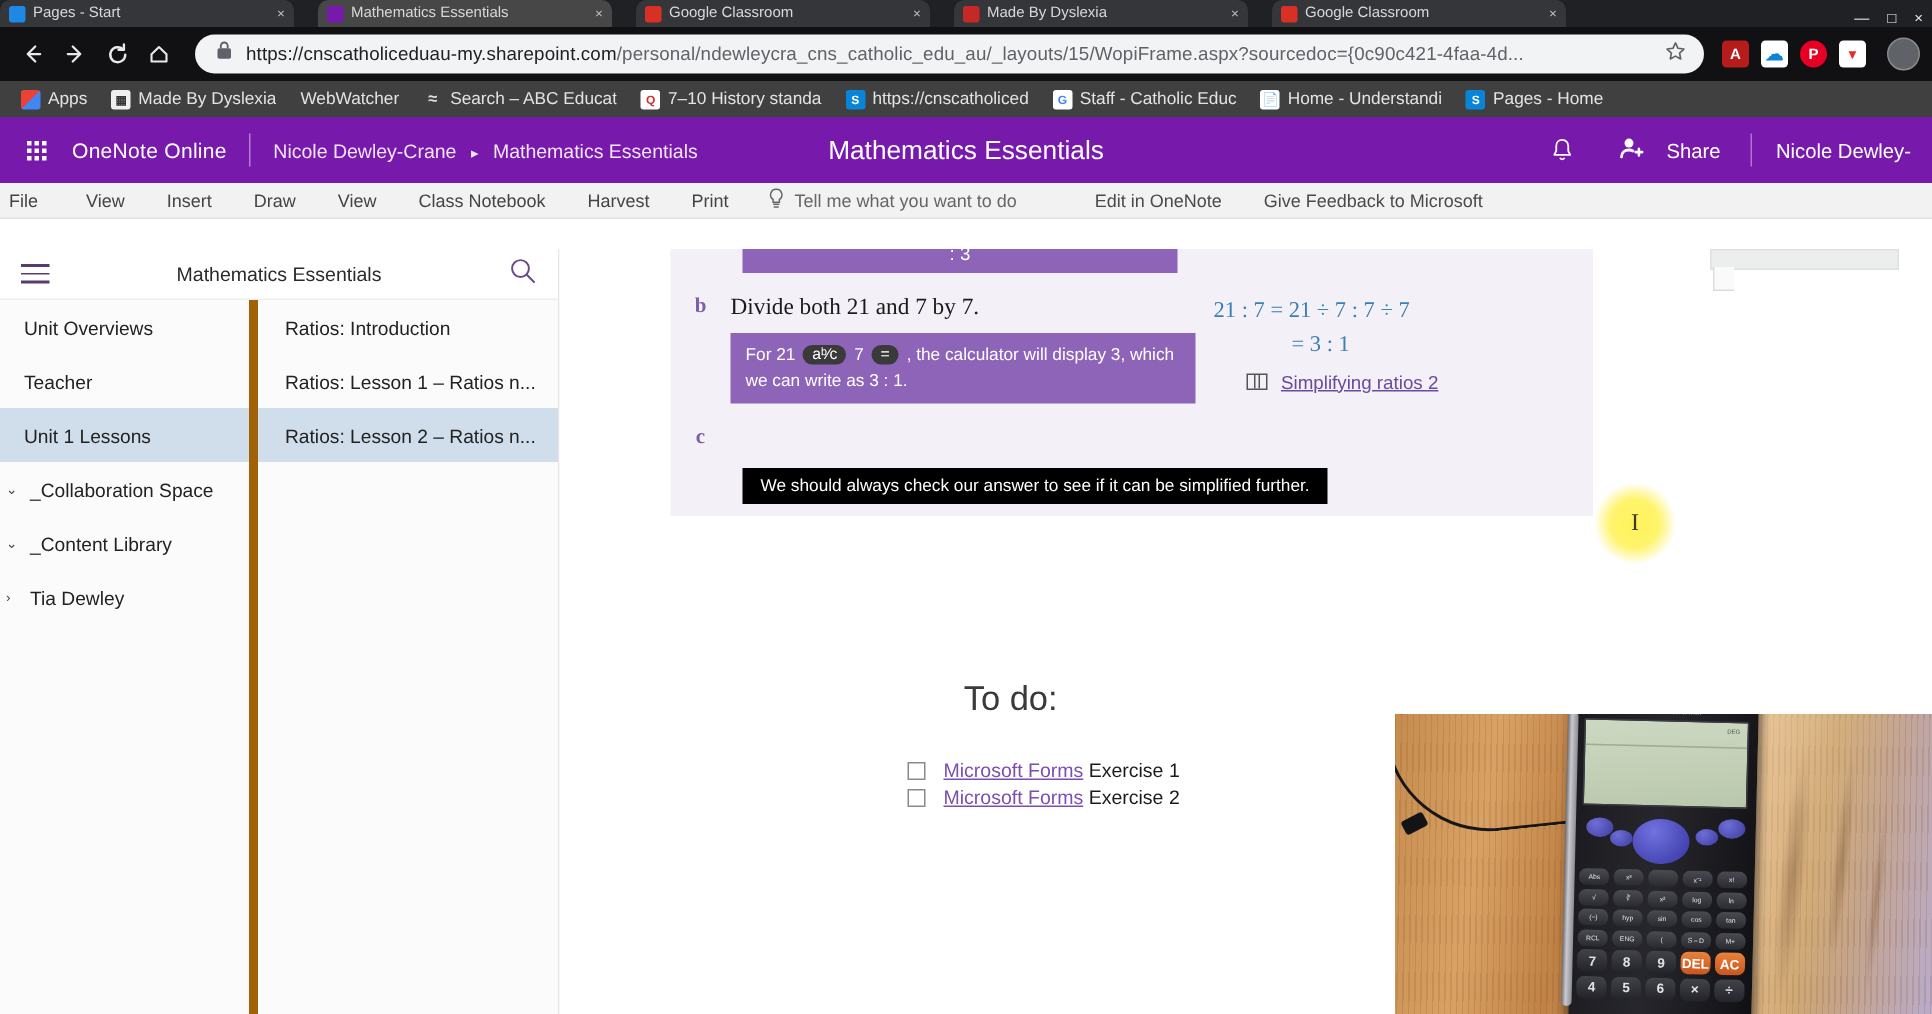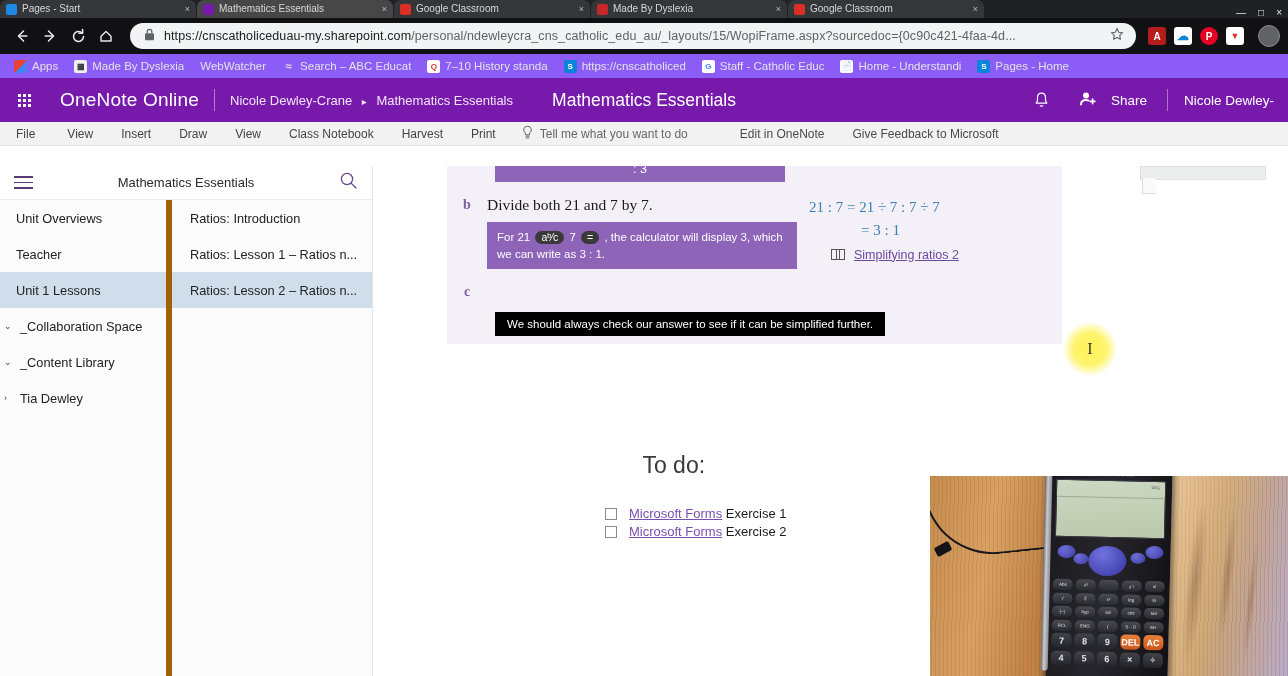--- a/index.html
+++ b/index.html
@@ -18,21 +18,21 @@
     background: #202124;
     display: flex; align-items: flex-end;
     overflow: hidden;
   }
   .tab {
     height: 18px; width: 196px;
     background: #35363a;
     border-radius: 7px 7px 0 0;
     display: flex; align-items: center;
     padding: 0 6px;
-    margin-right: 1px;
+    margin-right: 16px;
     position: relative;
     flex: 0 0 auto;
     overflow: hidden;
   }
   .tab.active { background: #474747; }
   .tab-fav {
     width: 11px; height: 11px; flex: 0 0 auto;
     border-radius: 2px; margin-right: 5px;
   }
   .tab-title {
@@ -84,21 +84,21 @@
     font-size: 10px; font-weight: bold; color: #fff;
     flex: 0 0 auto;
   }
   .avatar-ico {
     width: 22px; height: 22px; border-radius: 50%;
     background: #5f6368; border: 1px solid #8a8a8a;
     flex: 0 0 auto; margin-left: 6px;
   }
 
   .bookmarks {
-    height: 24px; background: #8b5cf6;
+    height: 24px; background: #404040;
     display: flex; align-items: center;
     padding: 0 6px; overflow: hidden;
   }
   .bm {
     display: flex; align-items: center;
     padding: 0 8px; height: 20px;
     flex: 0 0 auto; max-width: 165px;
   }
   .bm-ico {
     width: 13px; height: 13px; margin-right: 5px; flex: 0 0 auto;
@@ -118,21 +118,21 @@
     padding: 0 14px 0 8px;
     position: relative;
   }
   .waffle { width: 32px; display: flex; justify-content: center; flex: 0 0 auto; }
   .waffle-grid {
     display: grid; grid-template-columns: repeat(3, 3px);
     grid-template-rows: repeat(3, 3px); gap: 2px;
   }
   .waffle-grid i { background: #fff; display: block; width: 3px; height: 3px; }
   .on-brand {
-    font-size: 19px; color: #fff; margin-left: 20px;
+    font-size: 14px; color: #fff; margin-left: 8px;
     font-weight: 400; letter-spacing: .2px; flex: 0 0 auto;
   }
   .on-divider {
     width: 1px; height: 22px; background: rgba(255,255,255,.45);
     margin: 0 15px; flex: 0 0 auto;
   }
   .on-breadcrumb {
     font-size: 13px; color: #f2e4f9; white-space: nowrap; flex: 0 0 auto;
   }
   .on-breadcrumb .sep { margin: 0 6px; font-size: 10px; }
@@ -151,21 +151,21 @@
   .on-right .vbar {
     width: 1px; height: 22px; background: rgba(255,255,255,.4); margin: 0 6px;
   }
   .user-name { color: #fff; font-size: 13.5px; padding-left: 10px; white-space: nowrap; }
 
   
   .ribbon {
     height: 24px; background: #f2f2f2;
     border-bottom: 1px solid #e3e3e3;
     display: flex; align-items: center;
-    padding-left: 12px;
+    padding-left: 2px;
   }
   .rib-item {
     font-size: 12px; color: #444;
     padding: 0 14px; line-height: 24px; white-space: nowrap;
   }
   .rib-item.first { padding-left: 4px; padding-right: 18px; }
   .rib-tell {
     display: flex; align-items: center; gap: 7px;
     padding: 0 14px 0 12px; font-size: 12px; color: #666;
   }

